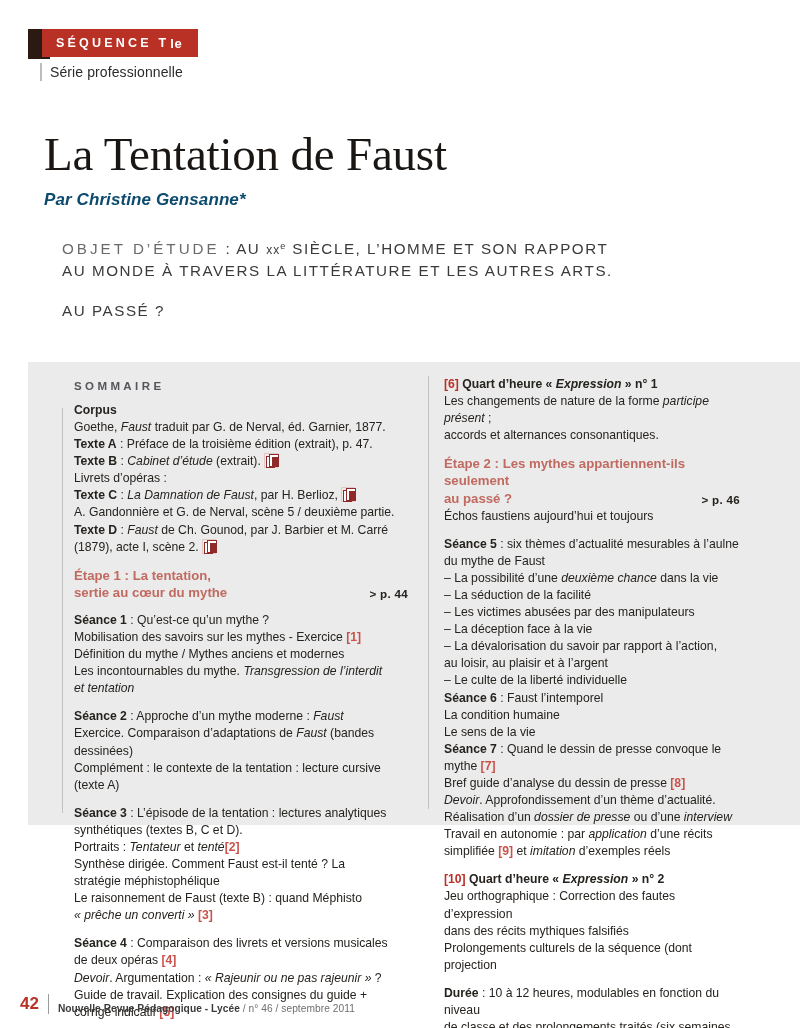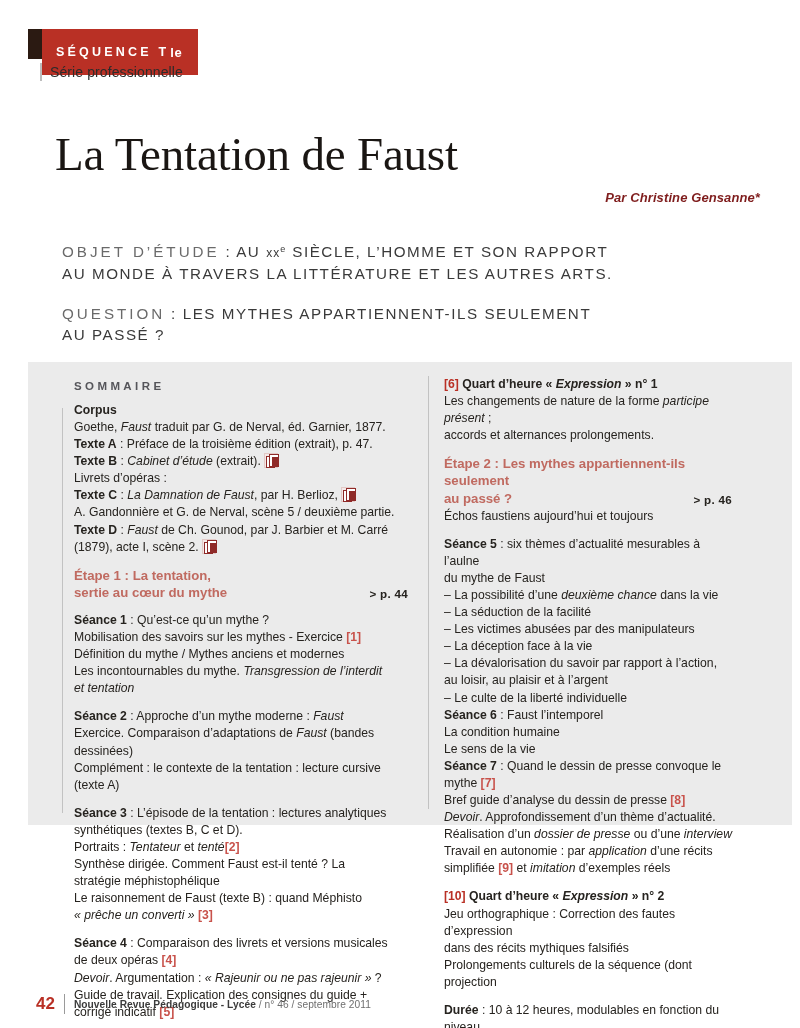--- a/index.html
+++ b/index.html
@@ -24,21 +24,21 @@
     left: 28px;
     top: 29px;
     width: 22px;
     height: 30px;
     background: #2b1a12;
   }
   .seq-badge {
     position: absolute;
     left: 42px;
     top: 29px;
-    height: 46px;
+    height: 28px;
     background: #b93025;
     color: #ffffff;
     font-size: 12.5px;
     font-weight: bold;
     letter-spacing: 3.2px;
     display: flex;
     align-items: center;
     padding: 0 16px 0 14px;
   }
   .seq-badge sup {
@@ -61,68 +61,67 @@
     margin-right: 8px;
   }
   .serie-text {
     font-size: 14px;
     color: #2b2b2b;
     letter-spacing: 0.1px;
   }
 
   
   .title-zone {
-    padding-left: 55px;
+    padding-left: 44px;
     padding-right: 40px;
   }
   .main-title {
     font-family: "Liberation Serif", serif;
     font-size: 47px;
     font-weight: normal;
     color: #1a1613;
     margin: 30px 0 0 0;
     line-height: 1.05;
     letter-spacing: -0.2px;
   }
   .byline {
-    font-size: 13px;
+    font-size: 17px;
     font-style: italic;
     font-weight: bold;
-    color: #7f1d1d;
+    color: #0c4a6e;
     margin-top: 11px;
     letter-spacing: 0.1px;
-    text-align: right;
   }
 
   
   .meta-zone {
     padding-left: 62px;
     padding-right: 40px;
-    margin-top: 36px;
+    margin-top: 28px;
   }
   .meta-block { margin-bottom: 18px; }
   .meta-line {
     font-size: 15.2px;
     letter-spacing: 1.55px;
     line-height: 1.42;
     color: #3a3a3a;
     text-transform: none;
   }
   .meta-label {
     letter-spacing: 3.0px;
     color: #6a6a6a;
   }
   .meta-line .sc { font-size: 12px; letter-spacing: 1.1px; }
   .meta-line .sc sup { font-size: 9px; }
 
   
   .panel {
     position: absolute;
     left: 28px;
-    right: 8px;
+    right: 0px;
     top: 362px;
     height: 463px;
     background: #ebebeb;
   }
   .panel-inner {
     display: flex;
     height: 100%;
     padding: 14px 0 0 0;
   }
   .col-left {
@@ -210,24 +209,24 @@
     left: 4px; top: 0px;
     width: 8px; height: 11px;
     background: #8f2a28;
     border: 1px solid #8f2a28;
     box-shadow: inset 2px 2px 0 0 #ffffff;
   }
 
   
   .footer {
     position: absolute;
-    left: 36px;
+    left: 20px;
     bottom: 14px;
     display: flex;
-    align-items: center;
+    align-items: flex-end;
   }
   .pg-num {
     font-size: 17px;
     font-weight: bold;
     color: #b93025;
     margin-right: 9px;
   }
   .foot-rule {
     width: 1px;
     align-self: stretch;
@@ -261,21 +260,20 @@
   <h1 class="main-title">La Tentation de Faust</h1>
   <div class="byline">Par Christine Gensanne*</div>
 </div>
 
 <div class="meta-zone">
   <div class="meta-block">
     <div class="meta-line"><span class="meta-label">OBJET D’ÉTUDE</span><span> : AU </span><span class="sc"><span>xx</span><sup>e</sup></span><span> SIÈCLE, L’HOMME ET SON RAPPORT</span></div>
     <div class="meta-line">AU MONDE À TRAVERS LA LITTÉRATURE ET LES AUTRES ARTS.</div>
   </div>
   <div class="meta-block">
-    <div class="meta-line"><span class="meta-label">QUESTION</span><span> : LES MYTHES APPARTIENNENT-ILS SEULEMENT</span></div>
     <div class="meta-line">AU PASSÉ ?</div>
   </div>
 </div>
 
 <div class="panel">
   <div class="panel-inner">
 
     <div class="col-left">
       <div class="sommaire-head">SOMMAIRE</div>
       <div class="vrule vrule-left"></div>
@@ -339,21 +337,21 @@
       </div>
     </div>
 
     <div class="col-right">
       <div class="vrule vrule-right"></div>
       <div class="body-txt">
 
         <div class="group">
           <p><span class="refb">[6]</span><span class="b"> Quart d’heure « </span><span class="b i">Expression</span><span class="b"> » n° 1</span></p>
           <p><span>Les changements de nature de la forme </span><span class="i">participe présent</span><span> ;</span></p>
-          <p>accords et alternances prolongements.</p>
+          <p>accords et alternances consonantiques.</p>
         </div>
 
         <div class="group">
           <div class="etape etape-2line">
             <div>Étape 2 : Les mythes appartiennent-ils seulement</div>
             <div>au passé ?</div>
             <span class="pg">&gt; p. 46</span>
           </div>
           <p>Échos faustiens aujourd’hui et toujours</p>
         </div>

